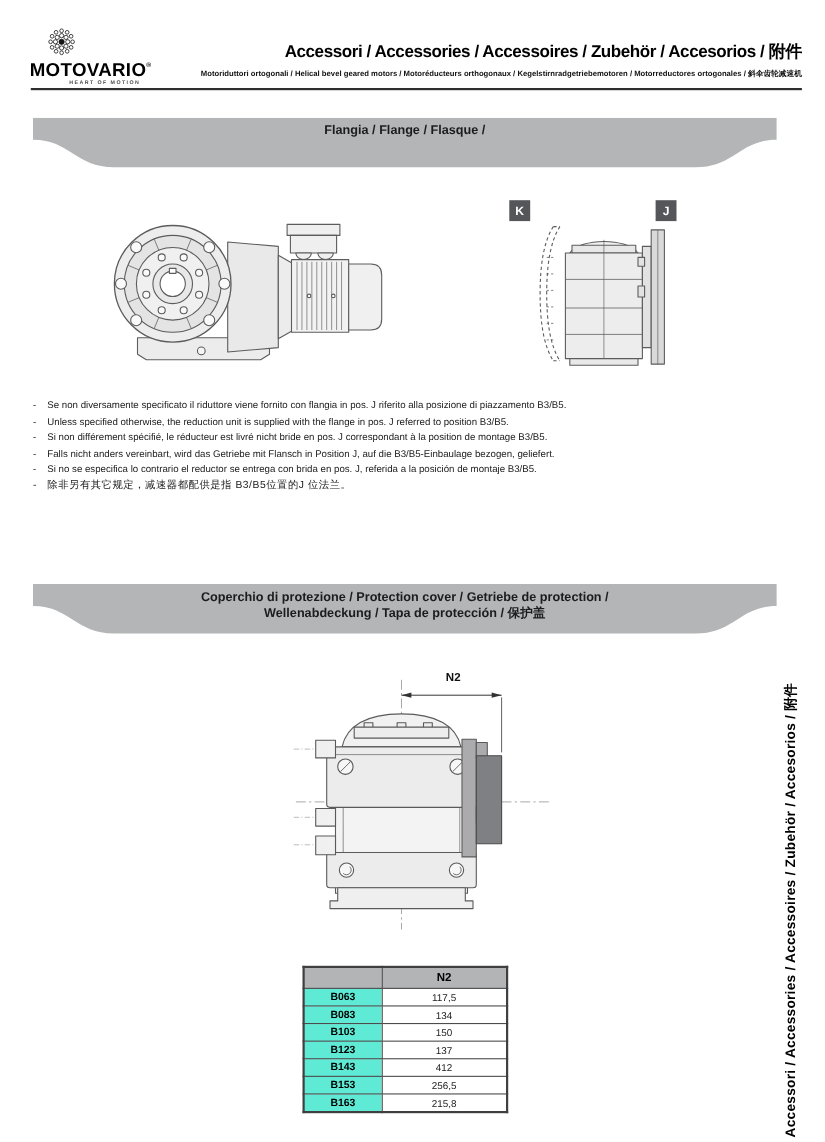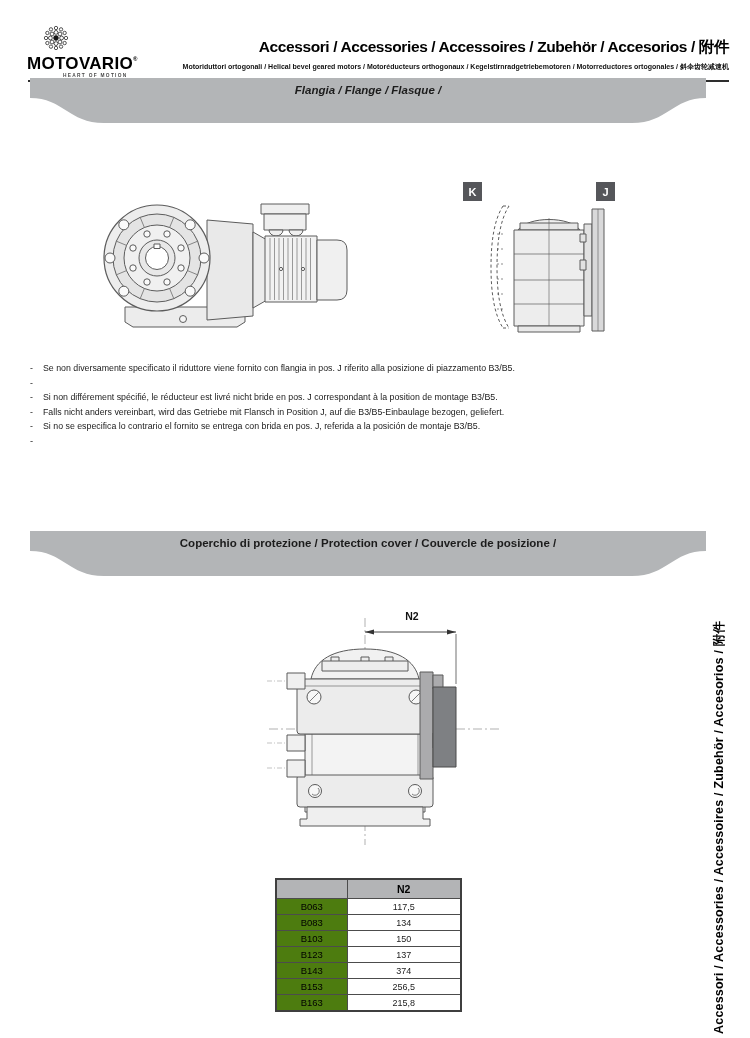--- a/index.html
+++ b/index.html
@@ -14,21 +14,21 @@
   .logo-svg { position:absolute; left:40px; top:22px; }
   .header-text { position:absolute; right:21px; top:37px; text-align:right; width:620px; }
   .header-title { font-size:15.5px; font-weight:bold; letter-spacing:-0.4px; white-space:nowrap; }
   .header-subtitle { font-size:7px; font-weight:bold; margin-top:4px; white-space:nowrap; color:#111; }
   .header-rule { position:absolute; left:28px; width:701px; top:80px; height:2px; background:#2e2e2e; }
   
   .banner { position:absolute; left:0; width:750px; height:48px; }
   .banner svg { position:absolute; left:0; top:0; }
   .banner-text { position:absolute; left:0; top:5px; width:736px; text-align:center;
     font-size:11.5px; font-weight:bold; line-height:14.5px; color:#1c1c1c; }
-  #banner-flange { top:78px;font-style:italic; }
+  #banner-flange { top:107px; }
   #banner-cover  { top:531px; }
   
   .drawing { position:absolute; }
   #drawing-motor { left:95px; top:200px; }
   #drawing-kj    { left:478px; top:204px; }
   #drawing-cover { left:265px; top:602px; }
   .pos-label { position:absolute; width:19px; height:19px; background:#55565a; color:#fff;
     font-weight:bold; font-size:11px; display:flex; align-items:center; justify-content:center; }
   #label-k { left:463px; top:182px; }
   #label-j { left:596px; top:182px; }
@@ -38,21 +38,21 @@
   .notes { position:absolute; left:30px; top:361px; width:680px; }
   .note { display:flex; font-size:8.8px; line-height:14.6px; color:#1a1a1a; }
   .note .dash { width:13px; flex:0 0 13px; }
   .note.cjk { font-size:9.4px; letter-spacing:0.5px; }
   
   .dim-table { position:absolute; left:275px; top:878px; border-collapse:collapse;
     border:2px solid #3f3f3f; table-layout:fixed; }
   .dim-table th, .dim-table td { border:1px solid #4c4c4c; text-align:center; padding:0; }
   .dim-table th { height:18px; background:#b3b4b6; font-size:10.5px; font-weight:bold; }
   .dim-table td { height:15px; }
-  .dim-table td.model { background:#4d7c0f; font-weight:normal; font-size:9.5px; }
+  .dim-table td.model { background:#5eead4; font-weight:bold; font-size:9.5px; }
   .dim-table td.val { background:#ffffff; font-size:9px; color:#222;margin-left:48px; }
   .col-model { width:71px; } .col-val { width:114px; }
   
   .vertical-label { position:absolute; left:728px; bottom:4px; transform-origin:0 100%;
     transform:rotate(-90deg); white-space:nowrap; font-weight:bold; font-size:12.5px;
     letter-spacing:0.2px; color:#000; }
 </style>
 </head>
 <body>
 
@@ -162,44 +162,47 @@
     </g>
   </svg>
 
   <div class="notes">
     <div class="note">
         <span class="dash">-</span>
         <span>Se non diversamente specificato il riduttore viene fornito con flangia in pos. J riferito alla posizione di piazzamento B3/B5.</span>
       </div>
     <div class="note">
         <span class="dash">-</span>
+        <span>Unless specified otherwise, the reduction unit is supplied with the flange in pos. J referred to position B3/B5.</span>
       </div>
     <div class="note">
         <span class="dash">-</span>
         <span>Si non différement spécifié, le réducteur est livré nicht bride en pos. J correspondant à la position de montage B3/B5.</span>
       </div>
     <div class="note">
         <span class="dash">-</span>
         <span>Falls nicht anders vereinbart, wird das Getriebe mit Flansch in Position J, auf die B3/B5-Einbaulage bezogen, geliefert.</span>
       </div>
     <div class="note">
         <span class="dash">-</span>
-        <span>Si no se especifica lo contrario el fornito se entrega con brida en pos. J, referida a la posición de montaje B3/B5.</span>
+        <span>Si no se especifica lo contrario el reductor se entrega con brida en pos. J, referida a la posición de montaje B3/B5.</span>
       </div>
     <div class="note cjk">
         <span class="dash">-</span>
+        <span>除非另有其它规定，减速器都配供是指 B3/B5位置的J 位法兰。</span>
       </div>
   </div>
 
   <div class="banner" id="banner-cover">
     <svg width="750" height="48" viewBox="0 0 750 48">
       <path d="M30,0 H706 V20 C672,20 668,45 632,45 H104 C68,45 64,20 30,20 Z" fill="#b3b5b7"></path>
     </svg>
     <div class="banner-text">
-      <div>Coperchio di protezione / Protection cover / Couvercle de posizione /</div>
+      <div>Coperchio di protezione / Protection cover / Getriebe de protection /</div>
+      <div>Wellenabdeckung / Tapa de protección / 保护盖</div>
     </div>
   </div>
 
   <div class="dim-label">N2</div>
   <svg class="drawing" id="drawing-cover" width="240" height="245" viewBox="0 0 240 245">
     <g stroke="#5a5a5a" stroke-width="1" stroke-linejoin="round">
       <path d="M100,16 V243" stroke="#8f8f8f" stroke-width="0.7" stroke-dasharray="9,3,2,3" fill="none"></path>
       <path d="M4,127 H236" stroke="#8f8f8f" stroke-width="0.7" stroke-dasharray="9,3,2,3" fill="none"></path>
       <path d="M2,79 H20 M2,141 H20 M2,166 H20" stroke="#9a9a9a" stroke-width="0.6" stroke-dasharray="5,2,1,2" fill="none"></path>
       <line x1="100" y1="30" x2="191" y2="30" stroke="#333" stroke-width="0.9"></line>
@@ -258,21 +261,21 @@
       <tr>
           <td class="model">B103</td>
           <td class="val">150</td>
         </tr>
       <tr>
           <td class="model">B123</td>
           <td class="val">137</td>
         </tr>
       <tr>
           <td class="model">B143</td>
-          <td class="val">374</td>
+          <td class="val">412</td>
         </tr>
       <tr>
           <td class="model">B153</td>
           <td class="val">256,5</td>
         </tr>
       <tr>
           <td class="model">B163</td>
           <td class="val">215,8</td>
         </tr>
     </tbody>

